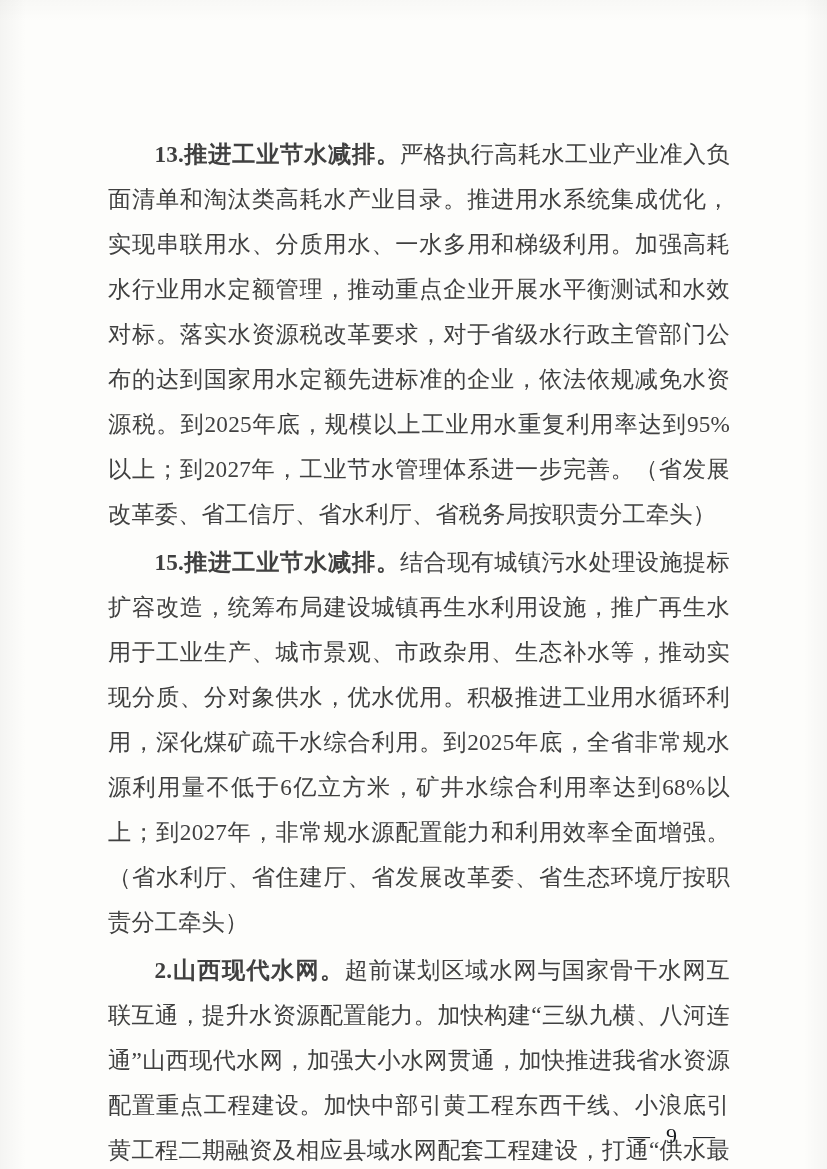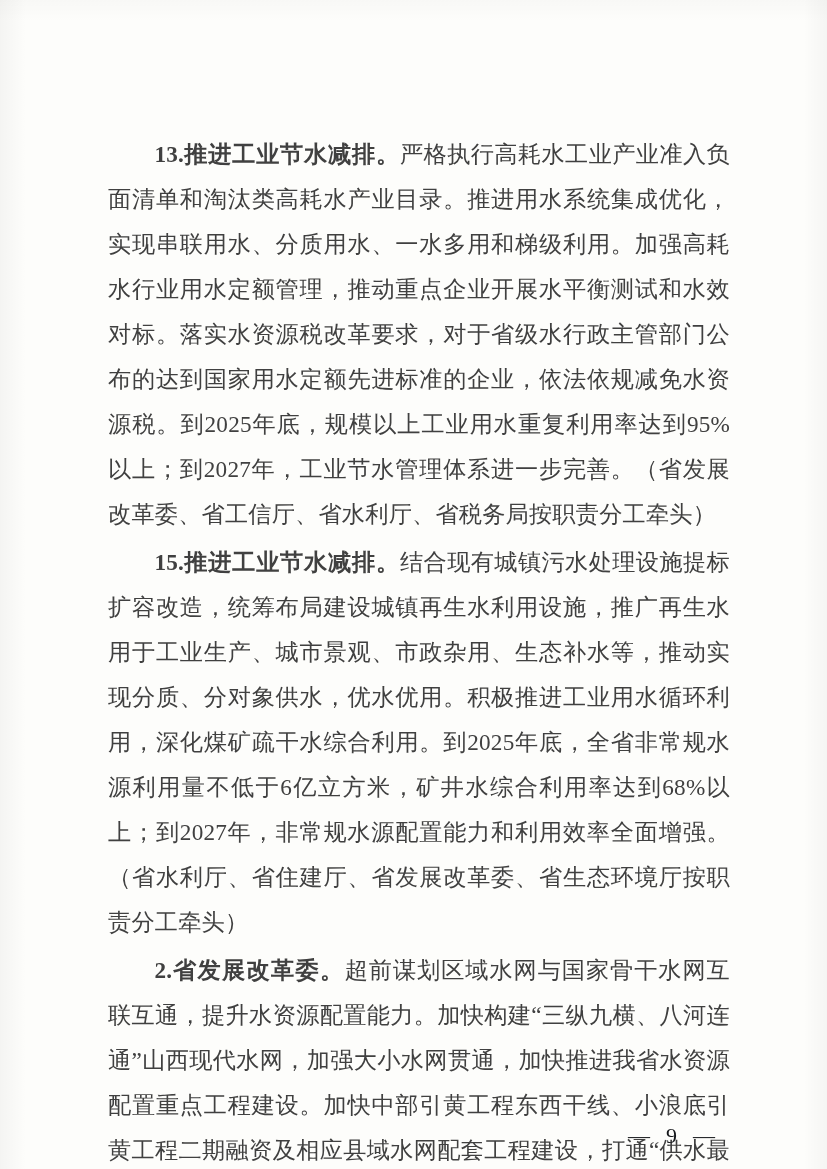--- a/index.html
+++ b/index.html
@@ -81,21 +81,21 @@
 
     <p class="para">
       <span class="num">13.</span><span class="lead">推进工业节水减排。</span><span>严格执行高耗水工业产业准入负面清单和淘汰类高耗水产业目录。推进用水系统集成优化，实现串联用水、分质用水、一水多用和梯级利用。加强高耗水行业用水定额管理，推动重点企业开展水平衡测试和水效对标。落实水资源税改革要求，对于省级水行政主管部门公布的达到国家用水定额先进标准的企业，依法依规减免水资源税。到2025年底，规模以上工业用水重复利用率达到95%以上；到2027年，工业节水管理体系进一步完善。（省发展改革委、省工信厅、省水利厅、省税务局按职责分工牵头）</span>
     </p>
 
     <p class="para">
       <span class="num">15.</span><span class="lead">推进工业节水减排。</span><span>结合现有城镇污水处理设施提标扩容改造，统筹布局建设城镇再生水利用设施，推广再生水用于工业生产、城市景观、市政杂用、生态补水等，推动实现分质、分对象供水，优水优用。积极推进工业用水循环利用，深化煤矿疏干水综合利用。到2025年底，全省非常规水源利用量不低于6亿立方米，矿井水综合利用率达到68%以上；到2027年，非常规水源配置能力和利用效率全面增强。（省水利厅、省住建厅、省发展改革委、省生态环境厅按职责分工牵头）</span>
     </p>
 
     <p class="para">
-      <span class="num">2.</span><span class="lead">省发展改革委。</span><span>超前谋划区域水网与国家骨干水网互联互通，提升水资源配置能力。加快构建“三纵九横、八河连通”山西现代水网，加强大小水网贯通，加快推进我省水资源配置重点工程建设。加快中部引黄工程东西干线、小浪底引黄工程二期融资及相应县域水网配套工程建设，打通“供水最后一公里”。</span>
+      <span class="num">2.</span><span class="lead">山西现代水网。</span><span>超前谋划区域水网与国家骨干水网互联互通，提升水资源配置能力。加快构建“三纵九横、八河连通”山西现代水网，加强大小水网贯通，加快推进我省水资源配置重点工程建设。加快中部引黄工程东西干线、小浪底引黄工程二期融资及相应县域水网配套工程建设，打通“供水最后一公里”。</span>
     </p>
 
   </div>
 
   <div class="pn-wrap">
     <div class="page-number" style="position:static;">
       <span class="dash">—</span><span>9</span><span class="dash">—</span>
     </div>
   </div>
 </div>

